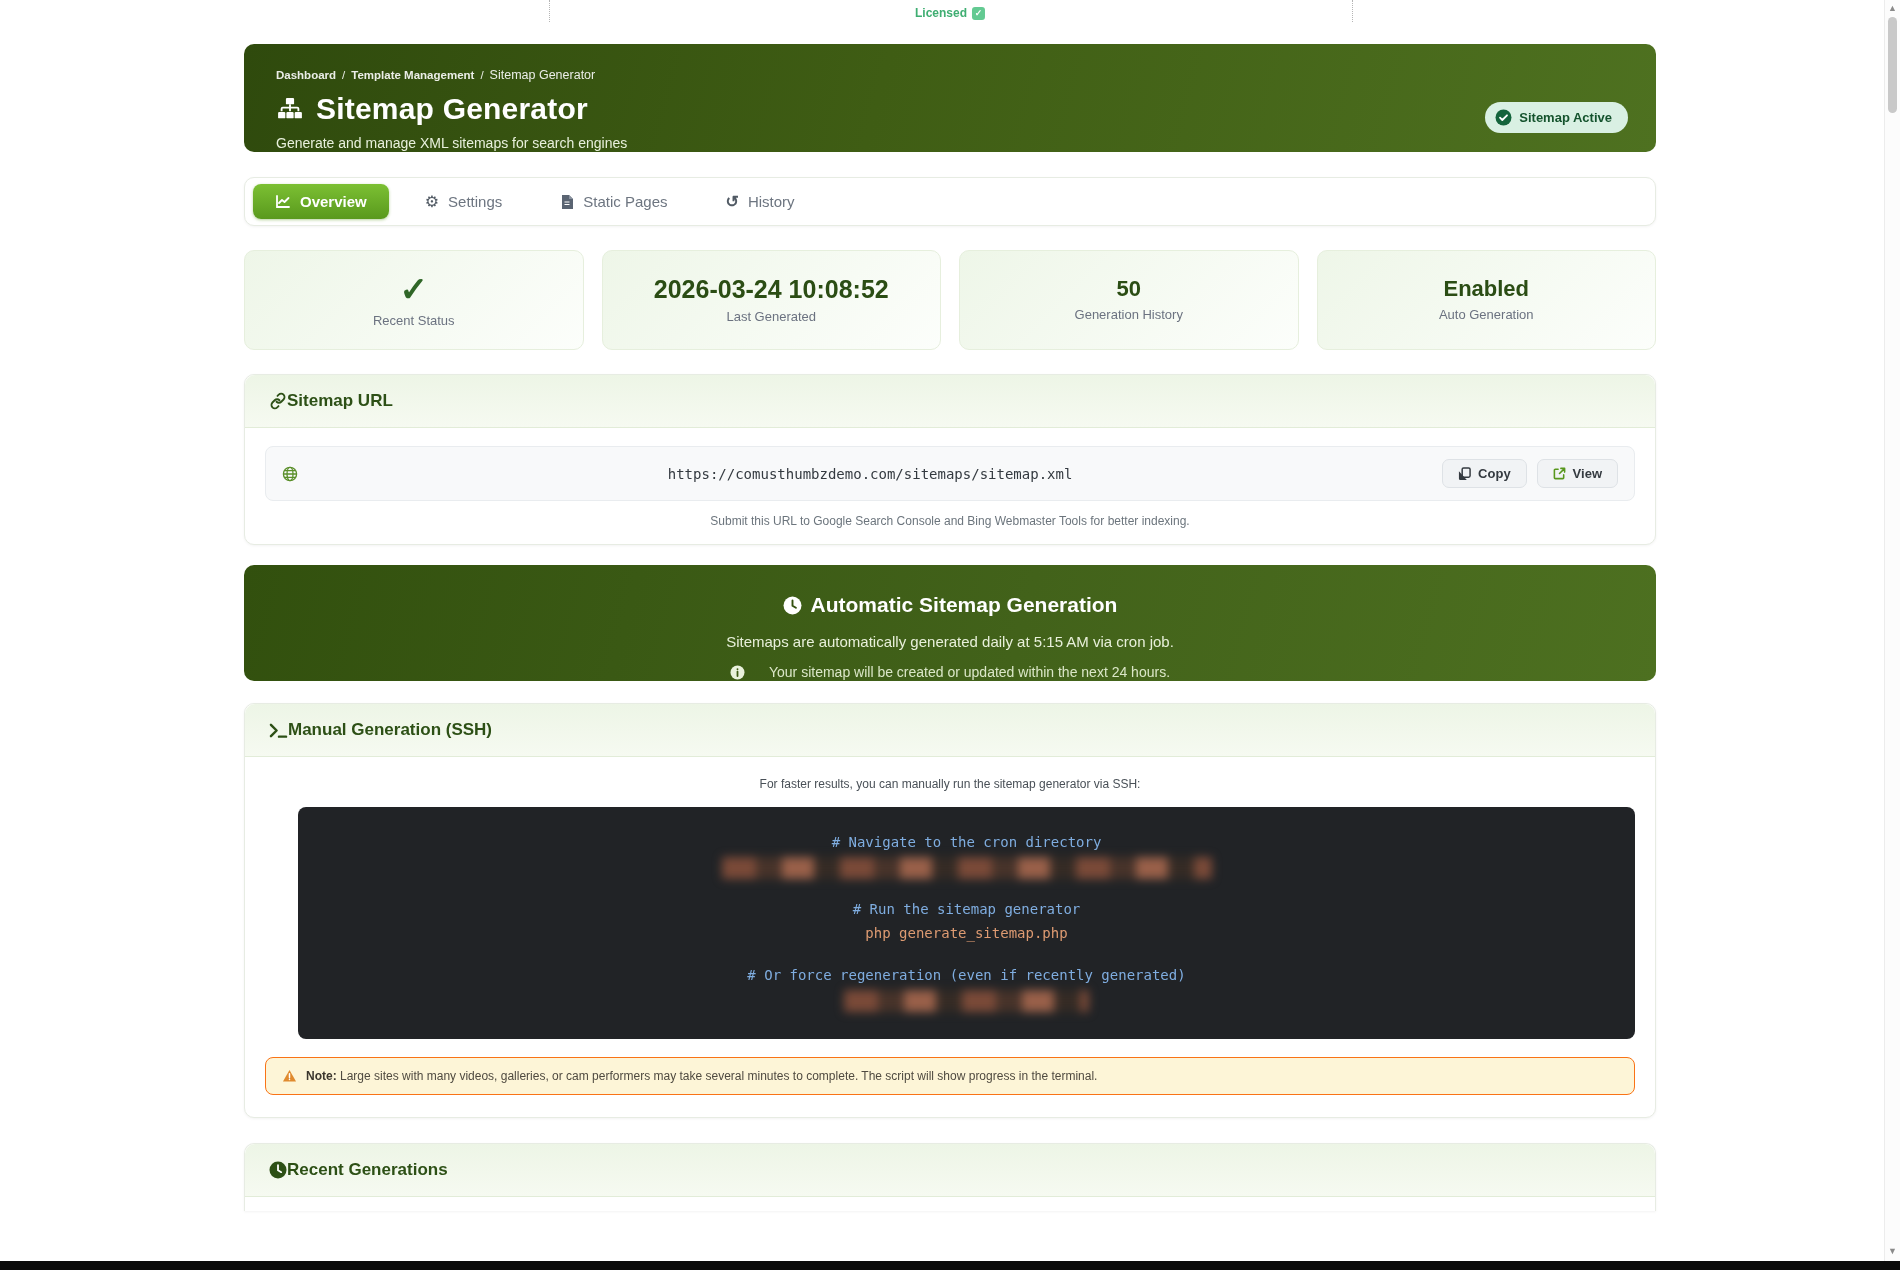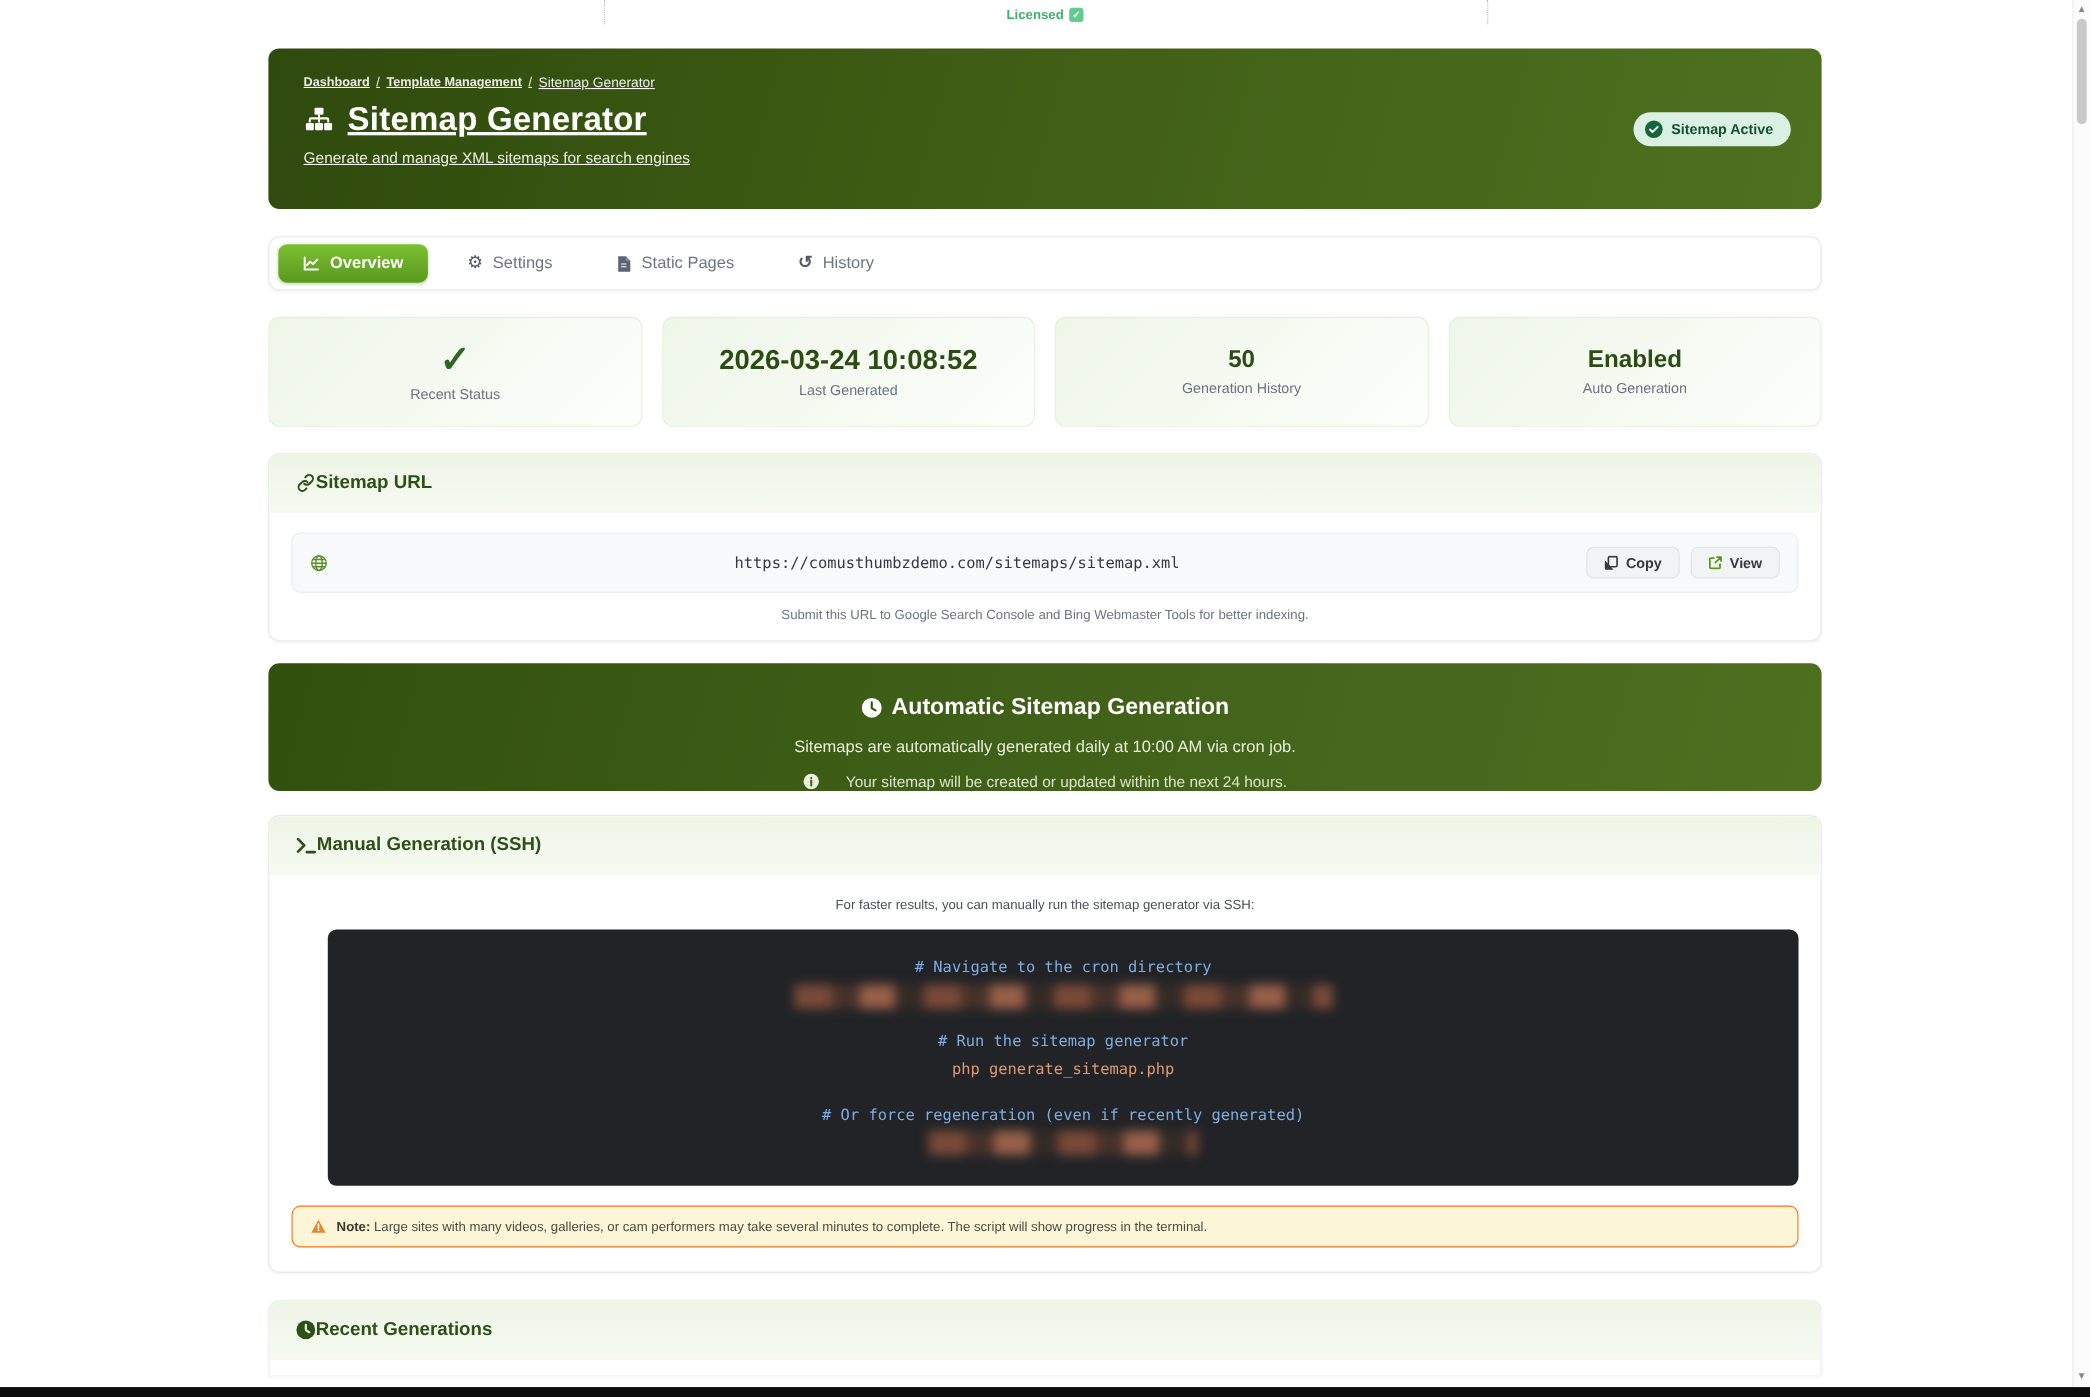--- a/index.html
+++ b/index.html
@@ -27,21 +27,21 @@
   .container { width:1412px; margin:44px auto 0; }
   .card { background:#fff; border:1px solid #e7ece3; border-radius:10px;
     box-shadow:0 1px 3px rgba(0,0,0,.05); }
   .card-header { display:flex; align-items:center; padding:16px 24px;
     background:linear-gradient(180deg,#edf5e6,#f6faf1); border-bottom:1px solid #e2ecd8;
     border-radius:10px 10px 0 0; }
   .card-title { font-size:17px; font-weight:bold; color:#2d5016; }
 
   
   .hero { background:linear-gradient(105deg,#2f4a0d 0%,#3f5d14 45%,#4e7120 100%);
-    border-radius:10px; padding:24px 32px 28px; color:#fff; position:relative; height:146px;text-decoration:underline; }
+    border-radius:10px; padding:24px 32px 28px; color:#fff; position:relative; height:108px; }
   .breadcrumb { font-size:11.5px; color:rgba(255,255,255,.9); display:flex; gap:6px; align-items:center; }
   .breadcrumb .crumb-link { font-weight:bold; cursor:pointer; }
   .breadcrumb .crumb-current { font-size:12.5px; }
   .hero-title-row { display:flex; align-items:center; gap:12px; margin-top:10px; }
   .hero-title { font-size:30px; font-weight:bold; letter-spacing:.2px; }
   .hero-subtitle { margin-top:9px; font-size:14px; color:#e9f1dd; }
   .status-badge { position:absolute; right:28px; top:58px; display:flex; align-items:center; gap:7px;
     background:#d9f0e3; color:#14532d; font-size:13px; font-weight:bold;
     padding:7px 16px 7px 10px; border-radius:18px; }
 
@@ -254,21 +254,21 @@
   <section class="banner">
     <div class="banner-title">
       <span>
         <svg width="19" height="19" viewBox="0 0 19 19">
           <circle cx="9.5" cy="9.5" r="9" fill="#fff"></circle>
           <path d="M9.5 4.5v5.3l3.4 2" stroke="#33510f" stroke-width="1.9" fill="none" stroke-linecap="round"></path>
         </svg>
       </span>
       <span>Automatic Sitemap Generation</span>
     </div>
-    <p class="banner-line1">Sitemaps are automatically generated daily at 10:00 AM via cron job.</p>
+    <p class="banner-line1">Sitemaps are automatically generated daily at 5:15 AM via cron job.</p>
     <p class="banner-line2">
       <span>
         <svg width="15" height="15" viewBox="0 0 15 15">
           <circle cx="7.5" cy="7.5" r="7" fill="#e9f1dc"></circle>
           <path d="M7.5 4.1v.2M7.5 6.6V11" stroke="#3c5a14" stroke-width="1.8" stroke-linecap="round"></path>
         </svg>
       </span>
       <span>Your sitemap will be created or updated within the next 24 hours.</span>
     </p>
   </section>

